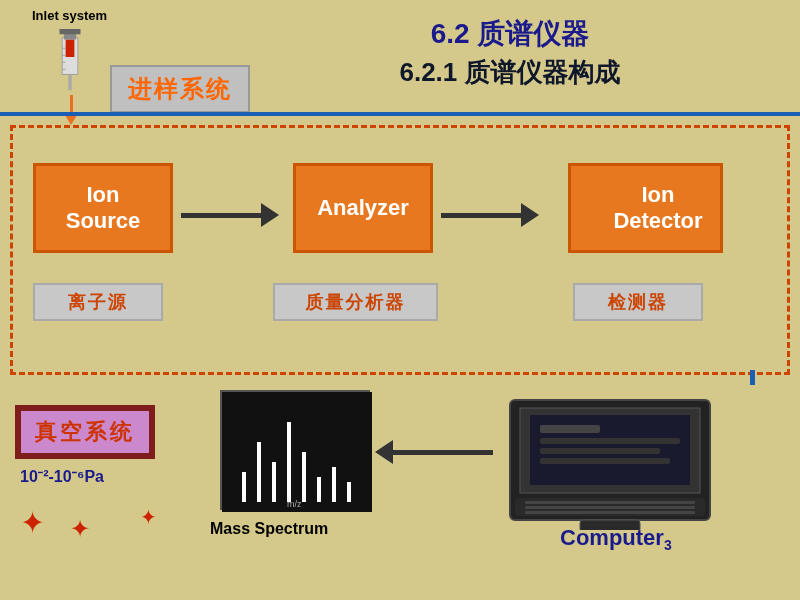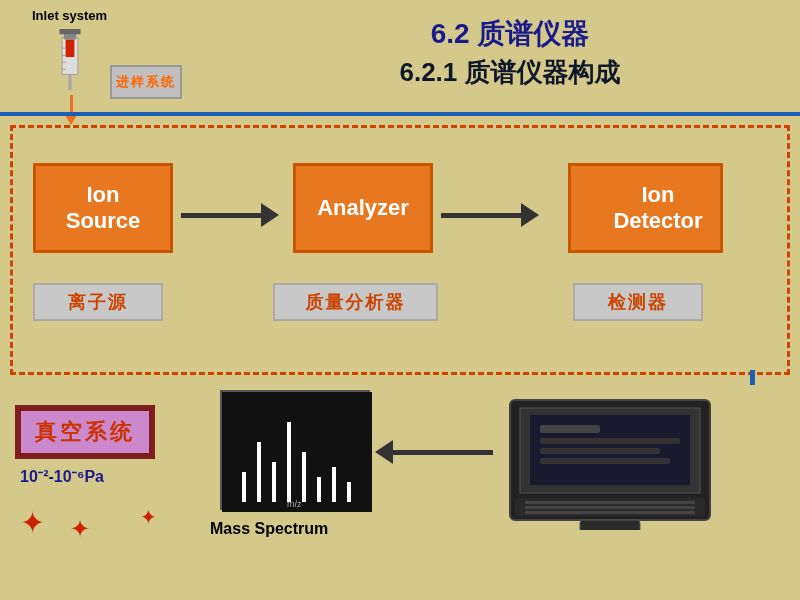--- a/index.html
+++ b/index.html
@@ -39,22 +39,22 @@
       width: 30px;
       height: 70px;
     }
 
     .inlet-box {
       position: absolute;
       top: 65px;
       left: 110px;
       background: #c0c0c0;
       border: 2px solid #999;
-      padding: 6px 4px;
-      font-size: 13px;
+      padding: 6px 16px;
+      font-size: 24px;
       font-weight: bold;
       color: #ff6600;
       letter-spacing: 2px;
     }
 
     
     .blue-line {
       position: absolute;
       top: 112px;
       left: 0;
@@ -467,14 +467,17 @@
       <rect x="40" y="35" width="160" height="70" fill="#1a1a2e"></rect>
       <rect x="50" y="45" width="60" height="8" fill="#444" rx="2"></rect>
       <rect x="50" y="58" width="140" height="6" fill="#333" rx="2"></rect>
       <rect x="50" y="68" width="120" height="6" fill="#333" rx="2"></rect>
       <rect x="50" y="78" width="130" height="6" fill="#333" rx="2"></rect>
 
       <rect x="90" y="140" width="60" height="12" rx="3" fill="#2a2a2a" stroke="#555" stroke-width="1"></rect>
     </svg>
   </div>
 
+  <div class="computer-label">
+    <span style="font-size:22px; font-weight:bold; color:#1a1a8c;">Computer</span><span style="font-size:14px; font-weight:bold; color:#1a1a8c; vertical-align:sub;">3</span>
+  </div>
 
 </div>
 
 </body></html>

